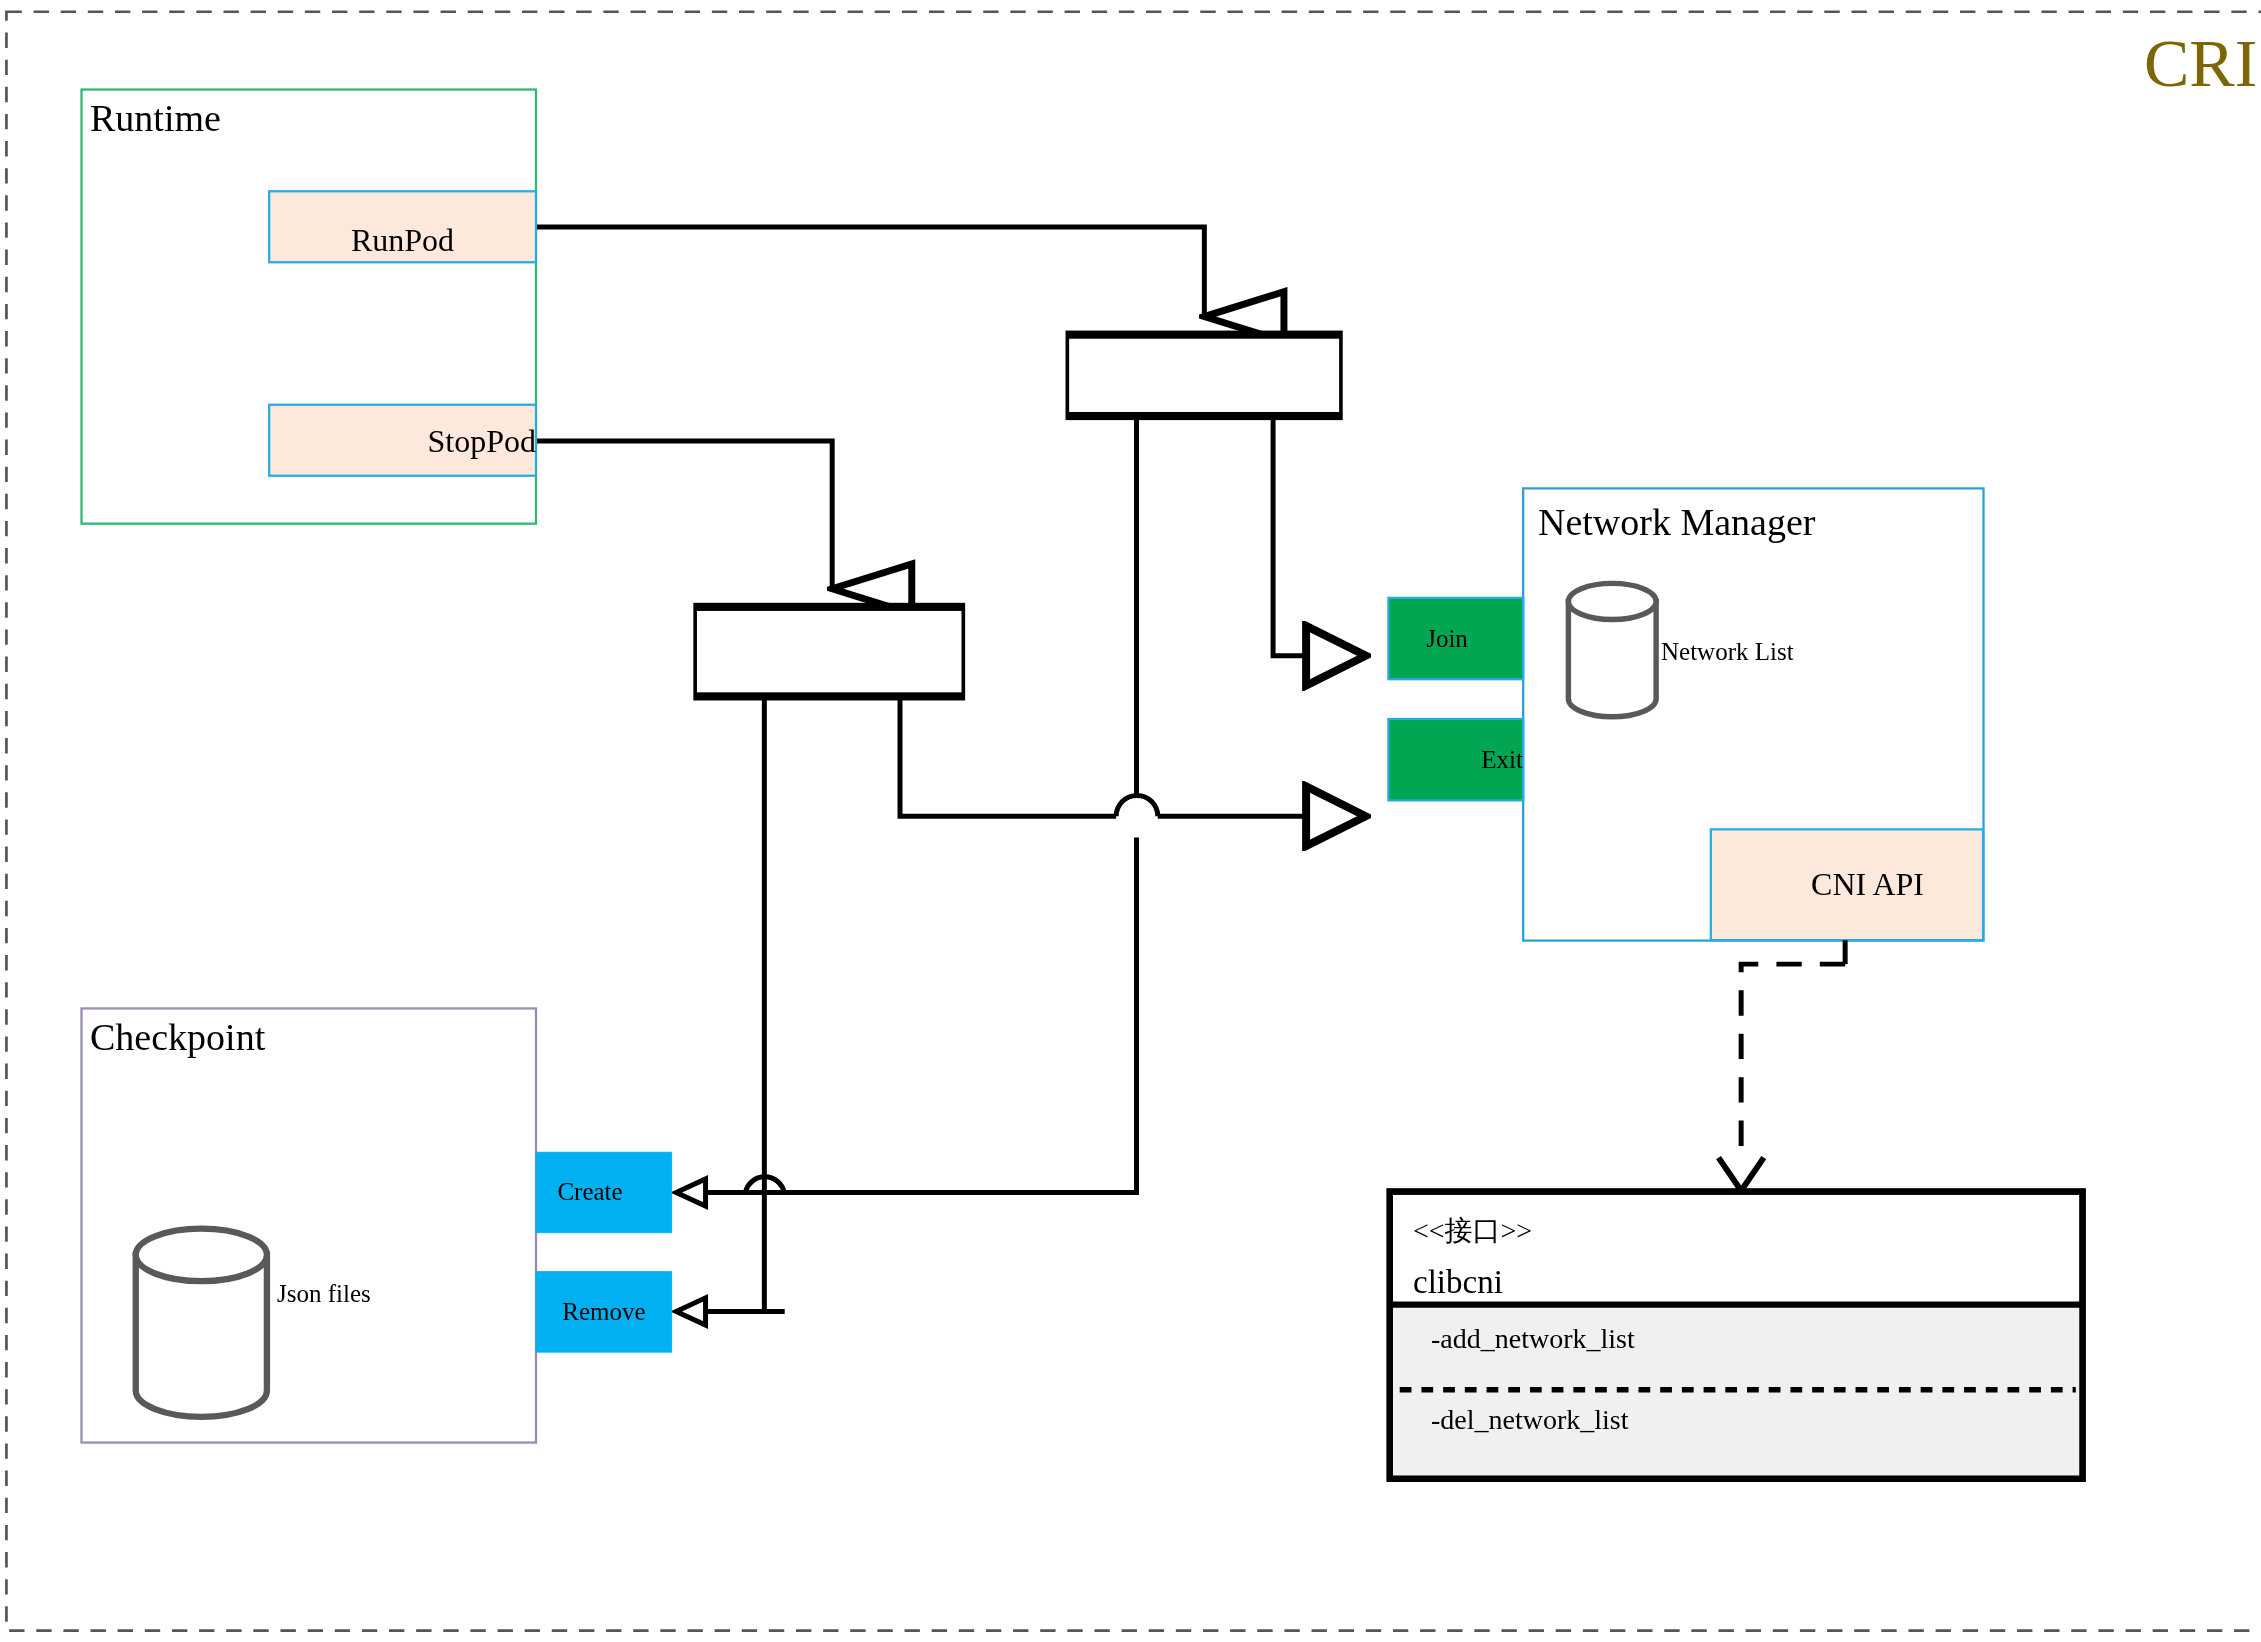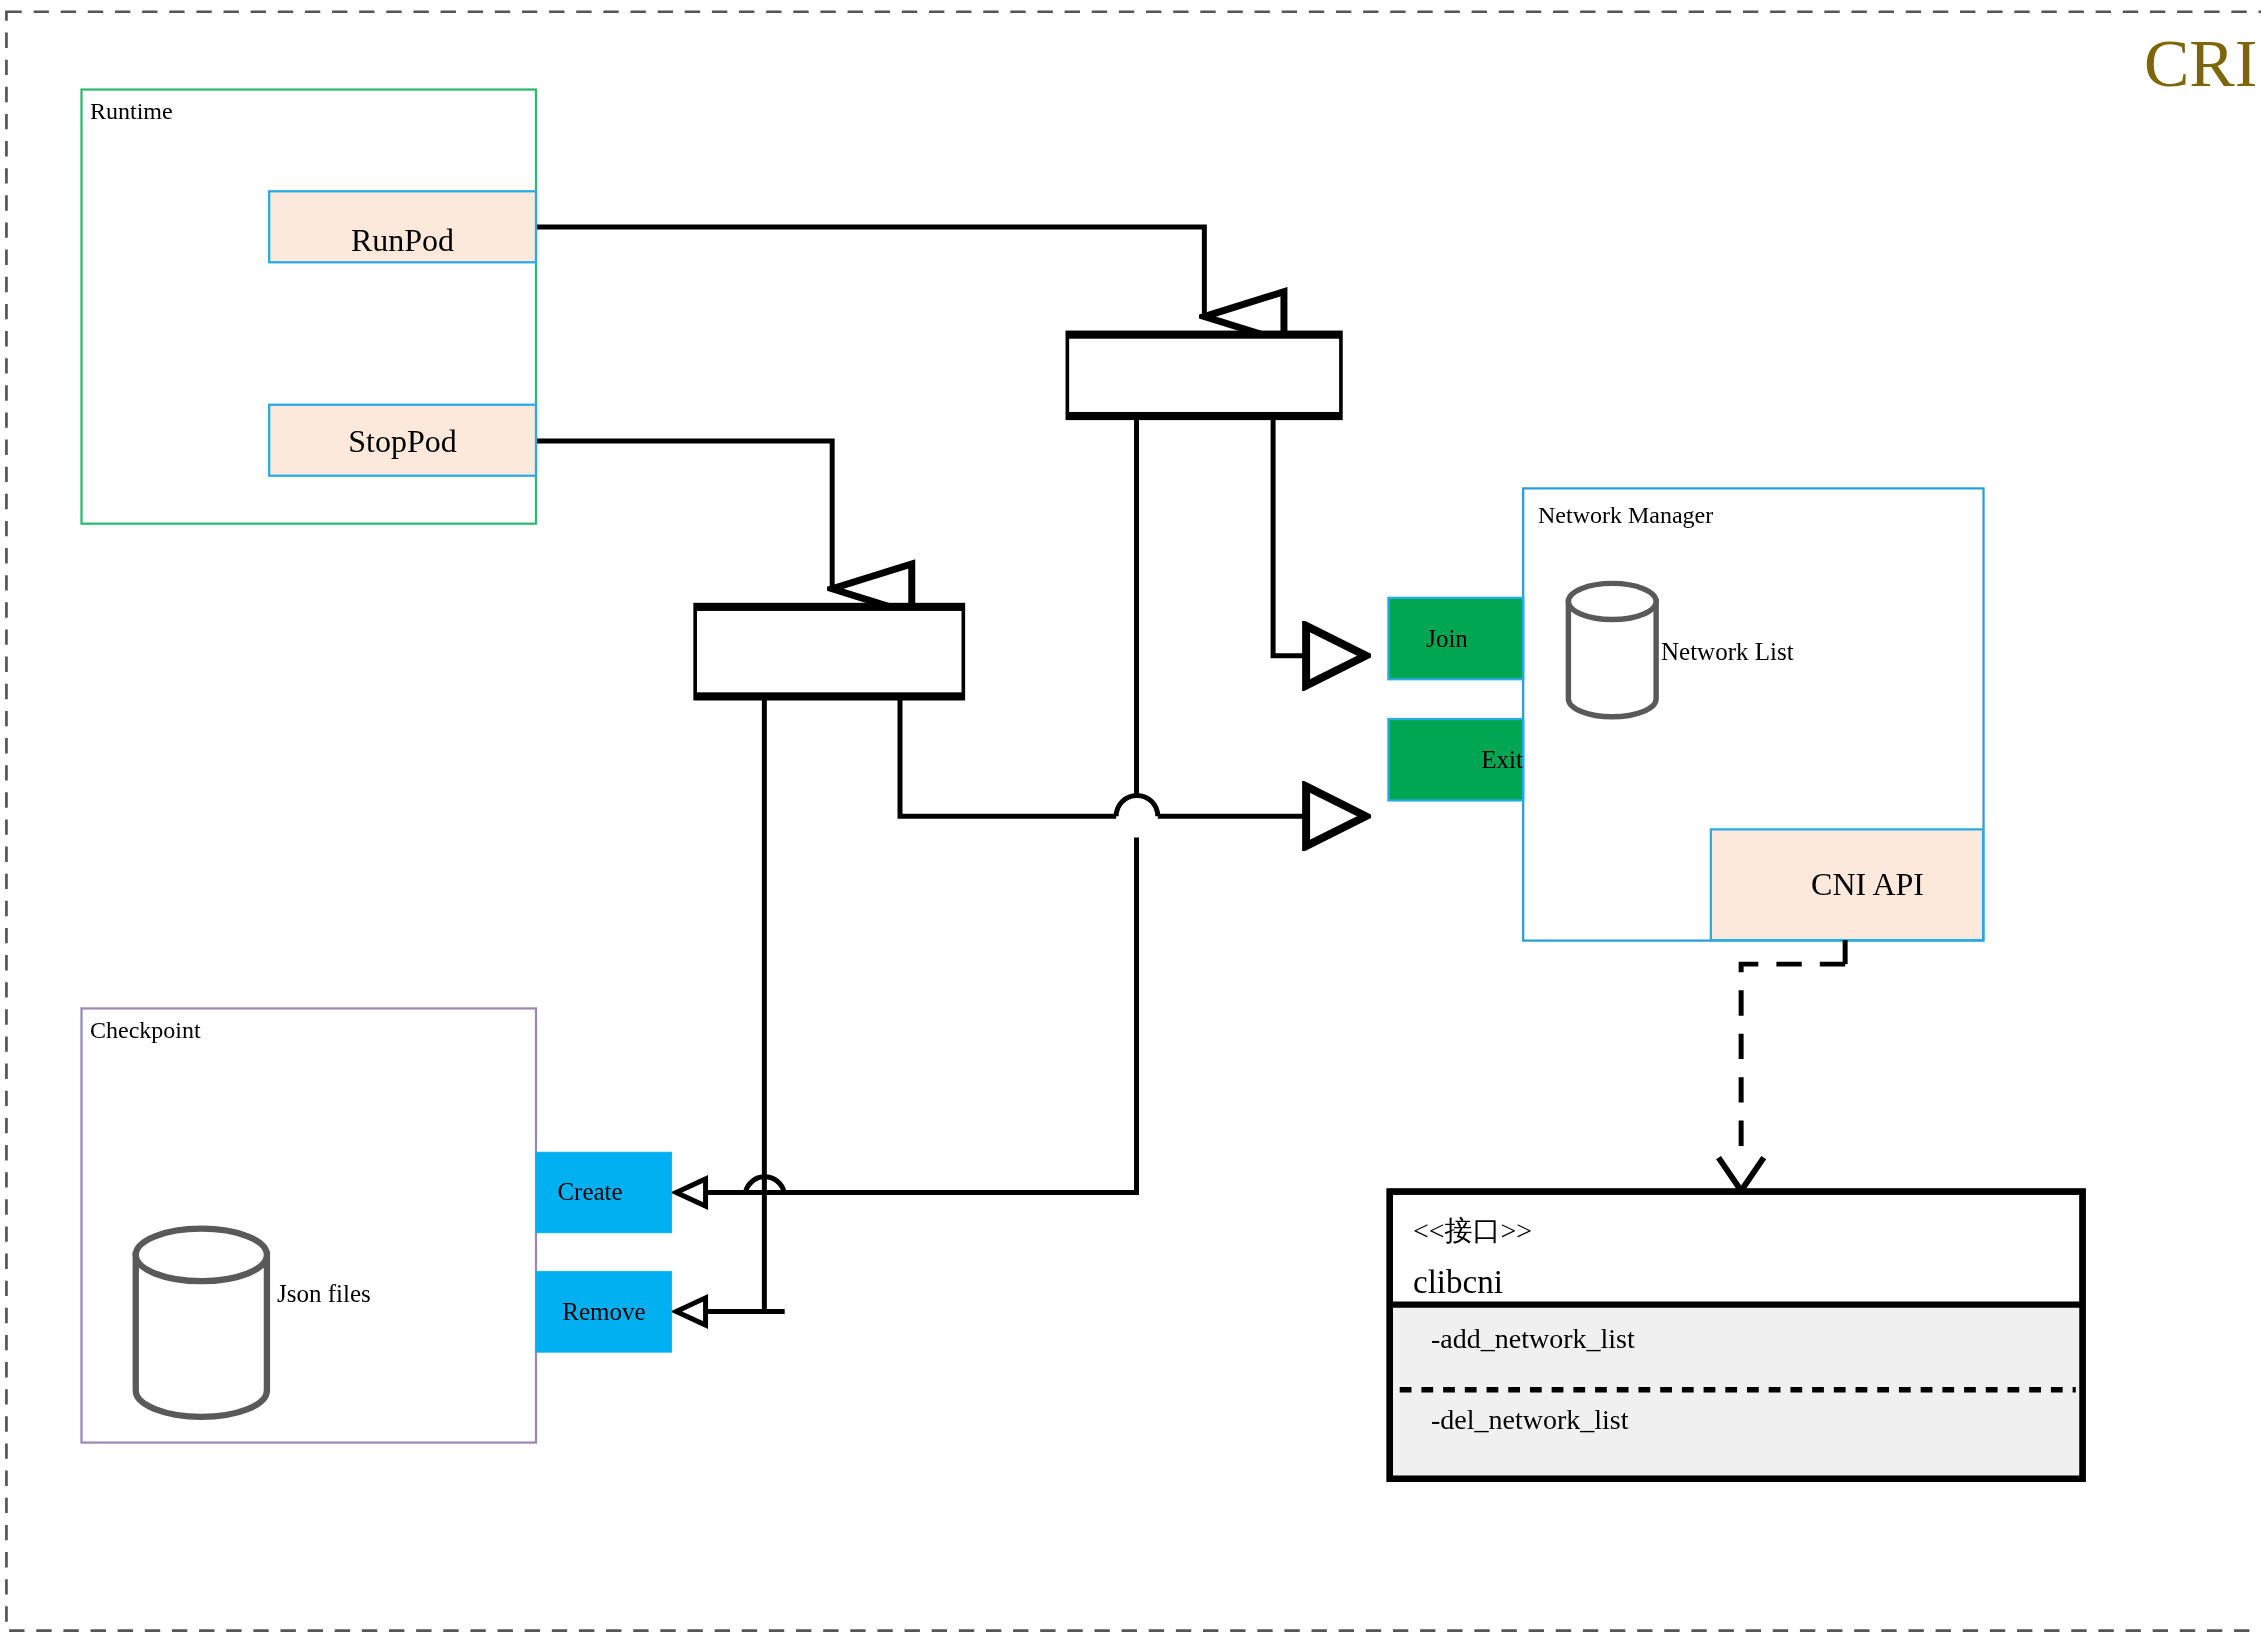--- a/index.html
+++ b/index.html
@@ -3,21 +3,21 @@
 <meta charset="utf-8">
 <style>
   html,body{margin:0;padding:0;background:#ffffff;}
   body{width:2335px;height:1642px;overflow:hidden;
        font-family:"Liberation Serif","DejaVu Serif",serif;}
   #stage{position:relative;width:2335px;height:1642px;}
   svg#diagram{position:absolute;inset:0;width:2335px;height:1642px;display:block;}
   .lbl{position:absolute;white-space:pre;color:#000;line-height:1;}
   .serif{font-family:"Liberation Serif","DejaVu Serif",serif;}
   .title-cri{font-size:68px;color:#7d6608;font-family:"Liberation Serif","DejaVu Serif",serif;}
-  .grp-title{font-size:24px;}
+  .grp-title{font-size:38px;}
   .node-lbl{font-size:32px;}
   .small-lbl{font-size:25px;text-align:right;}
   .iface-stereo{font-size:28px;}
   .iface-name{font-size:33px;}
   .iface-method{font-size:28px;}
 </style>
 </head>
 <body>
 
 <div id="stage">
@@ -125,21 +125,21 @@
   <div class="lbl title-cri" style="left:2144px;top:29px;">CRI</div>
 
   <div class="lbl grp-title serif" style="left:90px;top:99px;">Runtime</div>
 
   <div class="lbl grp-title serif" style="left:90px;top:1018px;">Checkpoint</div>
 
   <div class="lbl grp-title serif" style="left:1538px;top:503px;">Network Manager</div>
 
   <div class="lbl node-lbl serif" style="left:269px;top:224px;width:267px;text-align:center;">RunPod</div>
 
-  <div class="lbl node-lbl serif" style="left:269px;top:425px;width:267px;text-align:center;">StopPod</div>
+  <div class="lbl node-lbl serif" style="left:269px;top:425px;width:267px;text-align:right;">StopPod</div>
 
   <div class="lbl small-lbl serif" style="left:1388px;top:626px;width:118px;text-align:center;">Join</div>
 
   <div class="lbl small-lbl serif" style="left:1388px;top:747px;width:135px;text-align:right;">Exit</div>
 
   <div class="lbl node-lbl serif" style="left:1711px;top:868px;width:313px;text-align:center;">CNI API</div>
 
   <div class="lbl small-lbl serif" style="left:536px;top:1179px;width:108px;text-align:center;">Create</div>
 
   <div class="lbl small-lbl serif" style="left:536px;top:1299px;width:136px;text-align:center;">Remove</div>

